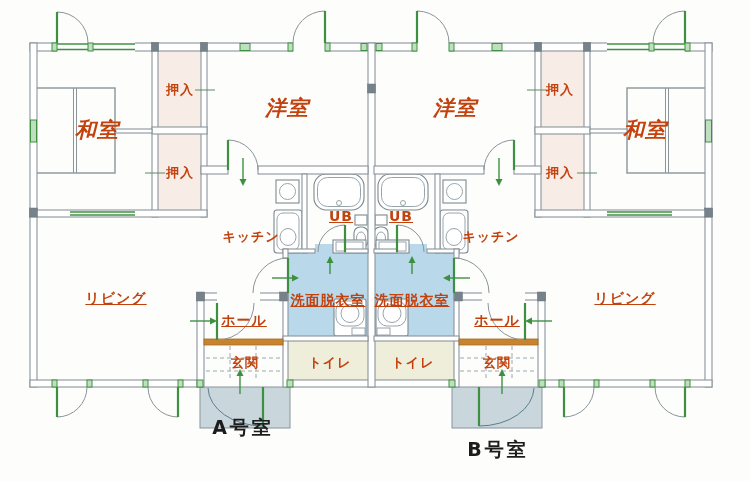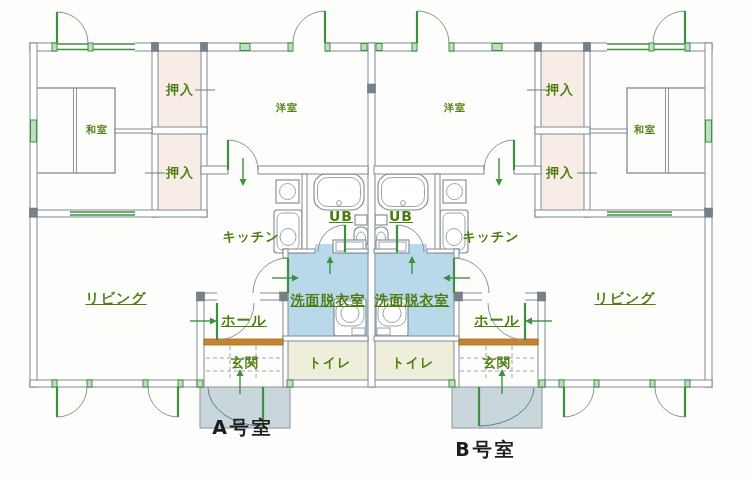--- a/index.html
+++ b/index.html
@@ -16,23 +16,23 @@
   .leaf{stroke:#3e9041;stroke-width:2.2;}
   .greenline{stroke:#3e9041;stroke-width:1.6;fill:none;}
   .greenjamb{fill:#bfe0bf;stroke:#3e9041;stroke-width:1;}
   .arrow{stroke:#3e9041;stroke-width:1.4;fill:none;}
   .ahead{fill:#3e9041;stroke:none;}
   .leader{stroke:#5c8a63;stroke-width:1;fill:none;}
   .tile{stroke:#9aa9af;stroke-width:1;stroke-dasharray:4 3;fill:none;}
   .tatami{fill:none;stroke:#8a949b;stroke-width:1.4;}
   .tatami-thin{fill:none;stroke:#8a949b;stroke-width:1;}
   
-  .lbl{position:absolute;transform:translate(-50%,-50%);color:#4d7c0f;font-weight:bold;
+  .lbl{position:absolute;transform:translate(-50%,-50%);color:#c2410c;font-weight:bold;
        font-size:13px;white-space:nowrap;letter-spacing:1px;}
-  .lbl.lg{font-size:10px;}
+  .lbl.lg{font-size:21px;font-style:italic;}
   .lbl.md{font-size:14px;text-decoration:underline;}
   .unit-lbl{position:absolute;transform:translate(-50%,-50%);color:#1c1c1c;font-weight:bold;
             font-size:19px;letter-spacing:3px;white-space:nowrap;}
 </style>
 </head>
 <body>
 
 <div id="stage">
 <svg id="plan-svg" width="750" height="481" viewBox="0 0 750 481">
 
@@ -397,14 +397,14 @@
   <div class="lbl lg" style="left:455px;top:108px">洋室</div>
   <div class="lbl" style="left:491px;top:237px">キッチン</div>
   <div class="lbl md" style="left:401px;top:216px">UB</div>
   <div class="lbl md" style="left:625px;top:299px">リビング</div>
   <div class="lbl md" style="left:412px;top:301px">洗面脱衣室</div>
   <div class="lbl md" style="left:497px;top:321px">ホール</div>
   <div class="lbl" style="left:413px;top:363px">トイレ</div>
   <div class="lbl" style="left:497px;top:363px">玄関</div>
 
   <div class="unit-lbl" style="left:243px;top:428px">A号室</div>
-  <div class="unit-lbl" style="left:486px;top:450px">B号室</div>
+  <div class="unit-lbl" style="left:498px;top:450px">B号室</div>
 </div>
 
 </body></html>

